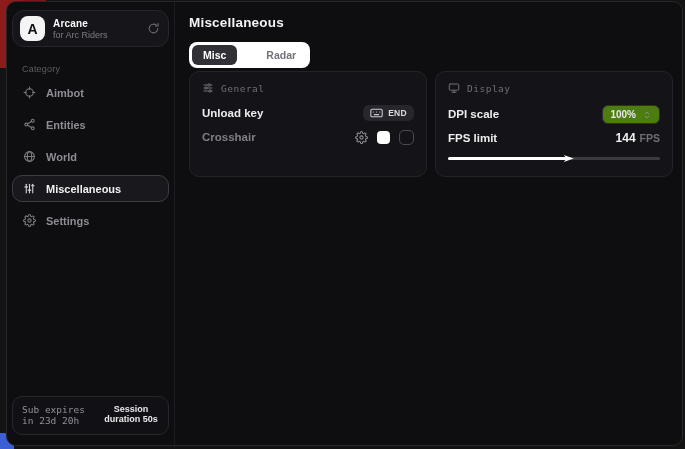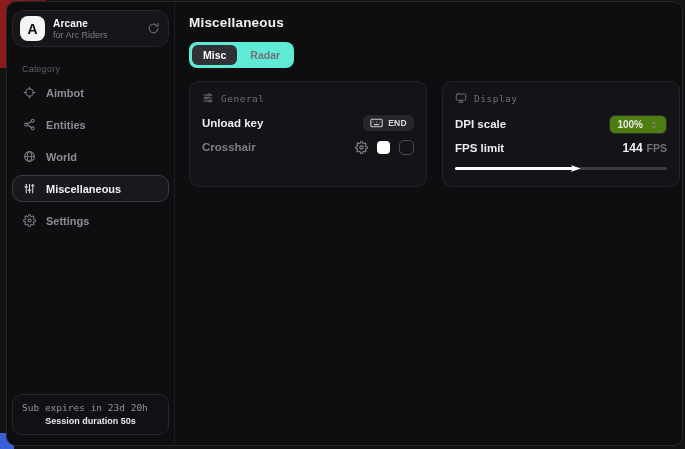--- a/index.html
+++ b/index.html
@@ -64,37 +64,37 @@
   }
   .nav-item .ic { display:flex; color:#7b7b83; }
   .nav-item.selected { color:#f1f1f3; background:#19191d; border-color:#3b3b42; }
   .nav-item.selected .ic { color:#d6d6da; }
 
   .side-spacer { flex:1; }
 
   .sub-card {
     border:1px solid #27272c; background:#111115;
     border-radius:10px; padding:7px 9px 8px;
-    display:flex; flex-direction:column; gap:3px;
+    display:flex; flex-direction:row; gap:3px;
   }
   .sub-line1 { font-family:"DejaVu Sans Mono",monospace; font-size:9.5px; color:#90909a; }
   .sub-line2 { font-size:9px; font-weight:bold; color:#e9e9ec;text-align:center; }
 
   
   .main { flex:1; padding:13px 12px 12px 14px; }
   .page-title { font-size:13.5px; font-weight:bold; color:#f3f3f5; letter-spacing:.2px; }
 
   .tabs {
     margin-top:12px; display:inline-flex; align-items:center;
-    background:#5eead4; border-radius:8px; padding:3px; gap:2px;
+    background:#ffffff; border-radius:8px; padding:3px; gap:18px;
   }
   .tab { font-size:10.5px; font-weight:600; color:#72727b; padding:4px 11px; border-radius:6px; cursor:default; }
   .tab.active { background:#303036; color:#ffffff; }
 
-  .cards { margin-top:13px; display:flex; gap:15px; }
+  .cards { margin-top:3px; display:flex; gap:8px; }
   .card {
     width:238px;
     background:#141418;
     border:1px solid #232329;
     border-radius:10px;
     padding:10px 12px 12px;
   }
   .card-header {
     display:flex; align-items:center; gap:7px;
     color:#6e6e77; margin-bottom:7px;

